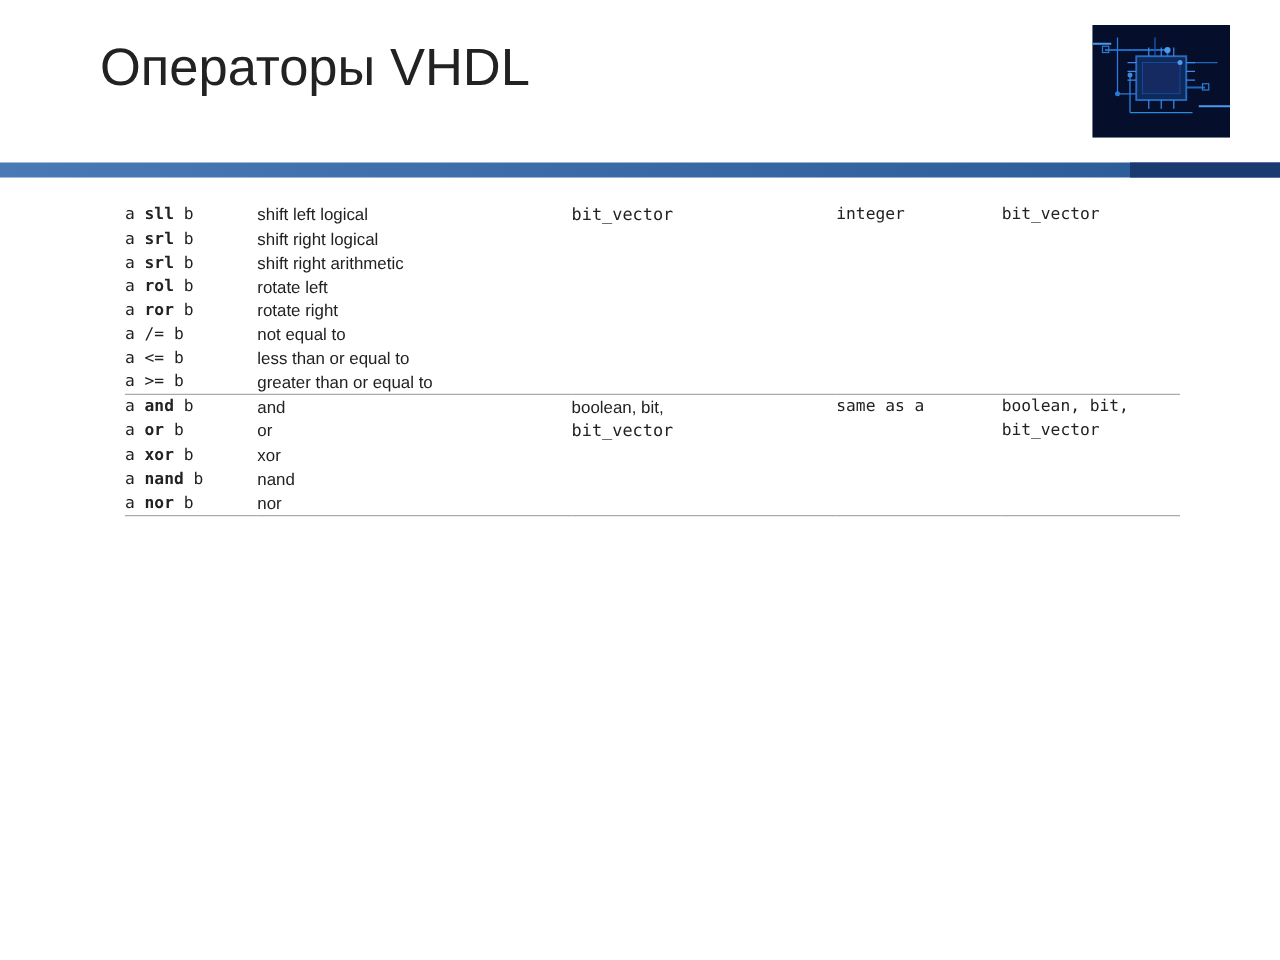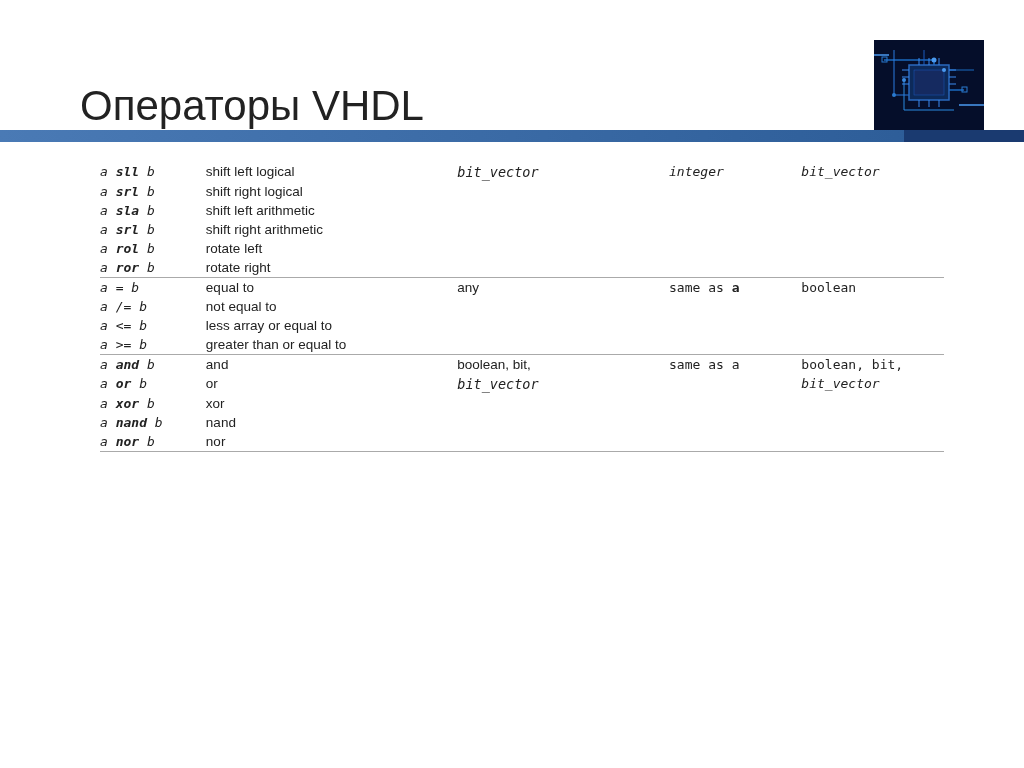--- a/index.html
+++ b/index.html
@@ -8,21 +8,21 @@
       font-family: Arial, sans-serif;
       width: 1024px;
       height: 768px;
       overflow: hidden;
       position: relative;
     }
 
     
     .header {
       display: flex;
-      align-items: flex-end;
+      align-items: flex-start;
       justify-content: space-between;
       padding: 20px 40px 0 80px;
       height: 130px;
     }
 
     .title {
       font-size: 42px;
       font-weight: 400;
       color: #222;
       padding-top: 10px;
@@ -85,21 +85,21 @@
       white-space: nowrap;
     }
 
     .col-expr { min-width: 80px; font-family: monospace; font-size: 13px; }
     .col-desc { min-width: 190px; }
     .col-type1 { min-width: 160px; }
     .col-type2 { min-width: 100px; font-family: monospace; font-size: 13px; margin-left: 29px; }
     .col-type3 { min-width: 100px; font-family: monospace; font-size: 13px; }
 
     .bold { font-weight: bold; }
-    .mono { font-family: monospace; font-style: italic; }
+    .mono { font-family: monospace; }
   </style>
 </head>
 <body>
 
 <div class="header">
   <h1 class="title">Операторы VHDL</h1>
   <div class="header-image">
     <svg class="circuit-bg" viewBox="0 0 110 90" xmlns="http://www.w3.org/2000/svg">
       <rect width="110" height="90" fill="#050e2a"></rect>
 
@@ -158,27 +158,20 @@
         <td class="col-type3 mono">bit_vector</td>
       </tr>
       <tr>
         <td class="col-expr mono">a <span class="bold">srl</span> b</td>
         <td class="col-desc">shift right logical</td>
         <td class="col-type1"></td>
         <td class="col-type2"></td>
         <td class="col-type3"></td>
       </tr>
       <tr>
-        <td class="col-expr mono">a <span class="bold">sla</span> b</td>
-        <td class="col-desc">shift left arithmetic</td>
-        <td class="col-type1"></td>
-        <td class="col-type2"></td>
-        <td class="col-type3"></td>
-      </tr>
-      <tr>
         <td class="col-expr mono">a <span class="bold">srl</span> b</td>
         <td class="col-desc">shift right arithmetic</td>
         <td class="col-type1"></td>
         <td class="col-type2"></td>
         <td class="col-type3"></td>
       </tr>
       <tr>
         <td class="col-expr mono">a <span class="bold">rol</span> b</td>
         <td class="col-desc">rotate left</td>
         <td class="col-type1"></td>
@@ -188,37 +181,30 @@
       <tr>
         <td class="col-expr mono">a <span class="bold">ror</span> b</td>
         <td class="col-desc">rotate right</td>
         <td class="col-type1"></td>
         <td class="col-type2"></td>
         <td class="col-type3"></td>
       </tr>
     </tbody>
 
     <tbody>
-      <tr class="section-divider">
-        <td class="col-expr mono">a = b</td>
-        <td class="col-desc">equal to</td>
-        <td class="col-type1">any</td>
-        <td class="col-type2">same as <span class="bold">a</span></td>
-        <td class="col-type3">boolean</td>
-      </tr>
       <tr>
         <td class="col-expr mono">a /= b</td>
         <td class="col-desc">not equal to</td>
         <td class="col-type1"></td>
         <td class="col-type2"></td>
         <td class="col-type3"></td>
       </tr>
       <tr>
         <td class="col-expr mono">a &lt;= b</td>
-        <td class="col-desc">less array or equal to</td>
+        <td class="col-desc">less than or equal to</td>
         <td class="col-type1"></td>
         <td class="col-type2"></td>
         <td class="col-type3"></td>
       </tr>
       <tr>
         <td class="col-expr mono">a &gt;= b</td>
         <td class="col-desc">greater than or equal to</td>
         <td class="col-type1"></td>
         <td class="col-type2"></td>
         <td class="col-type3"></td>

